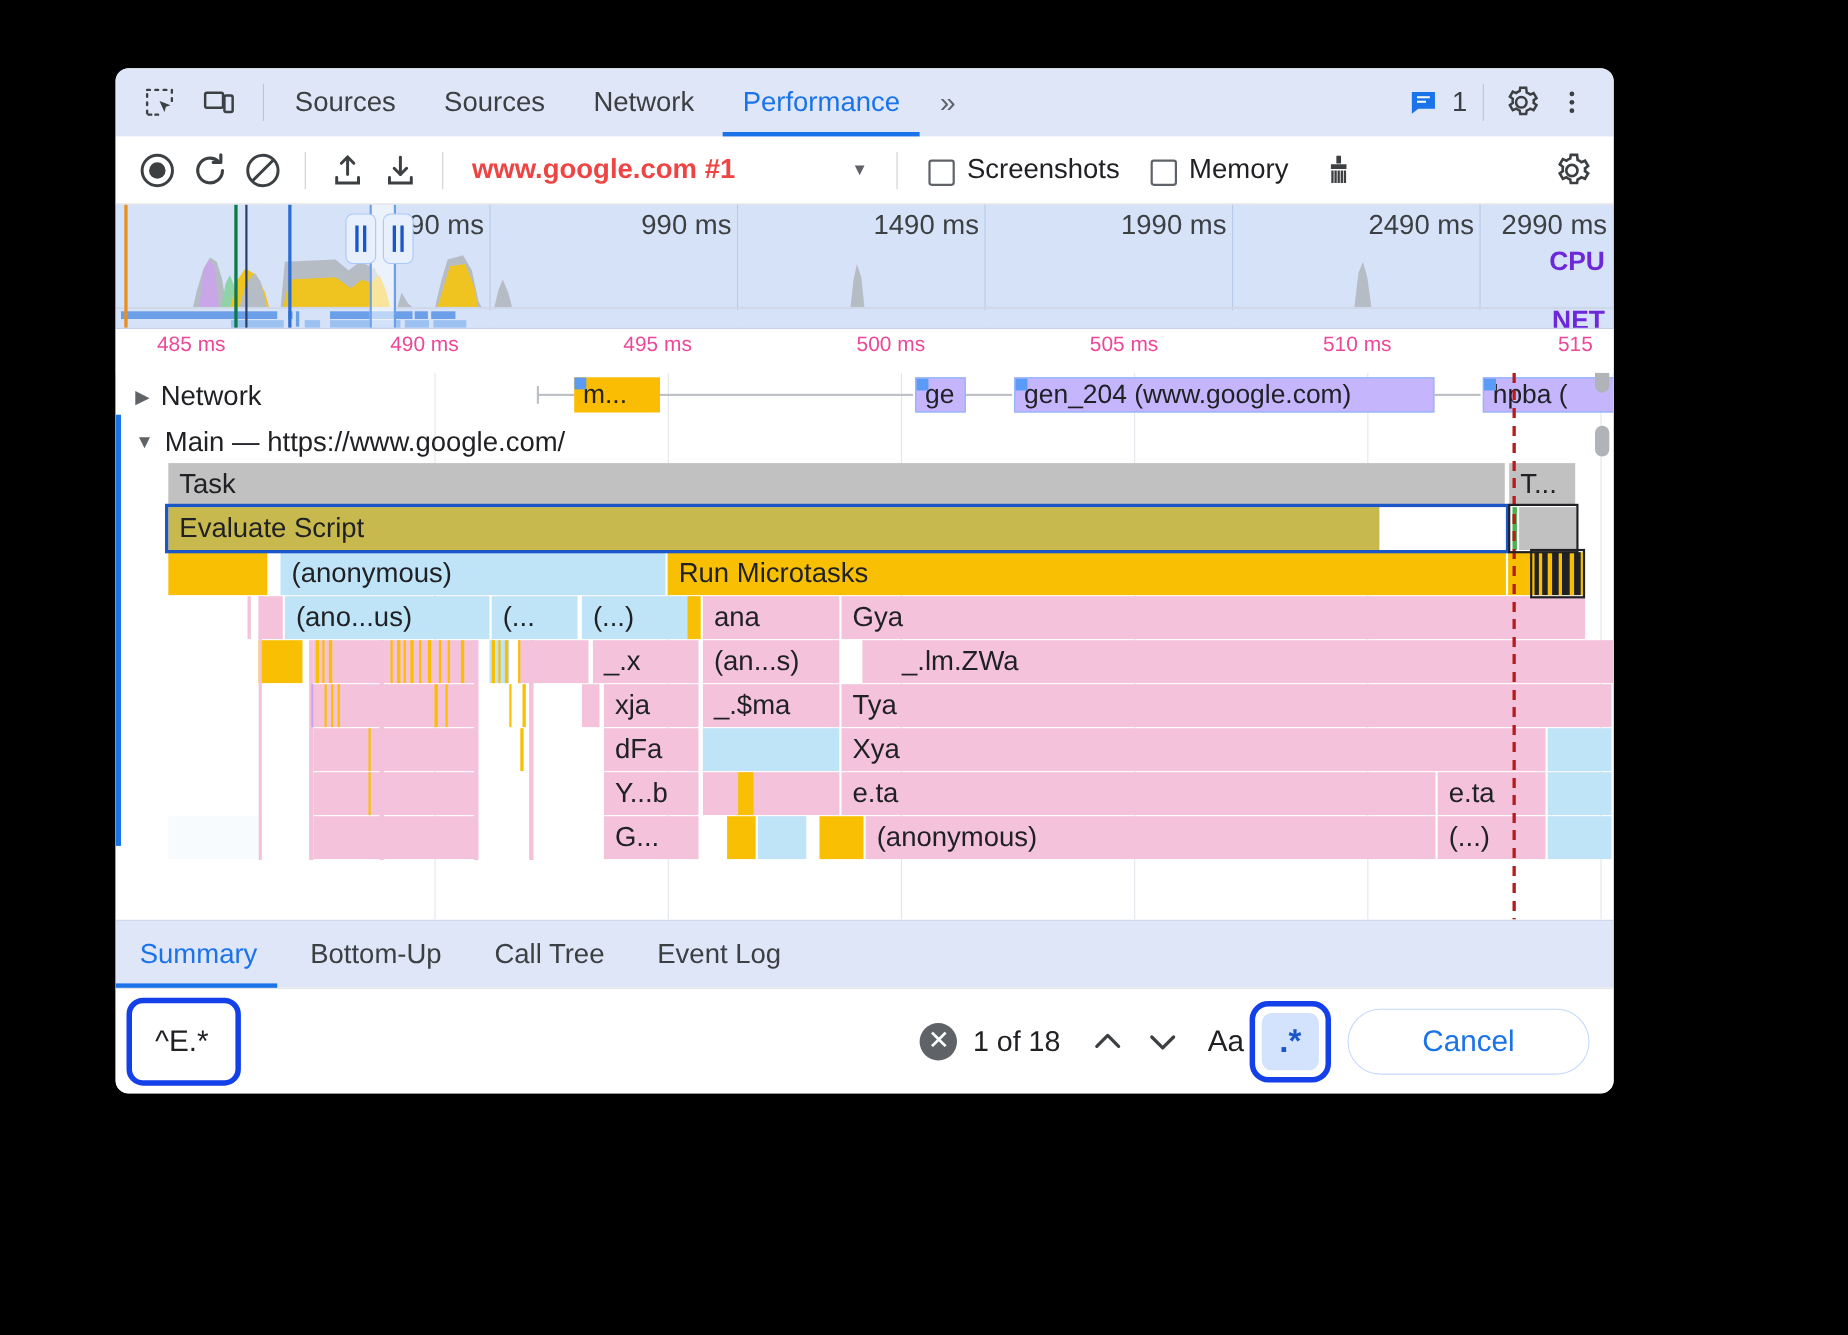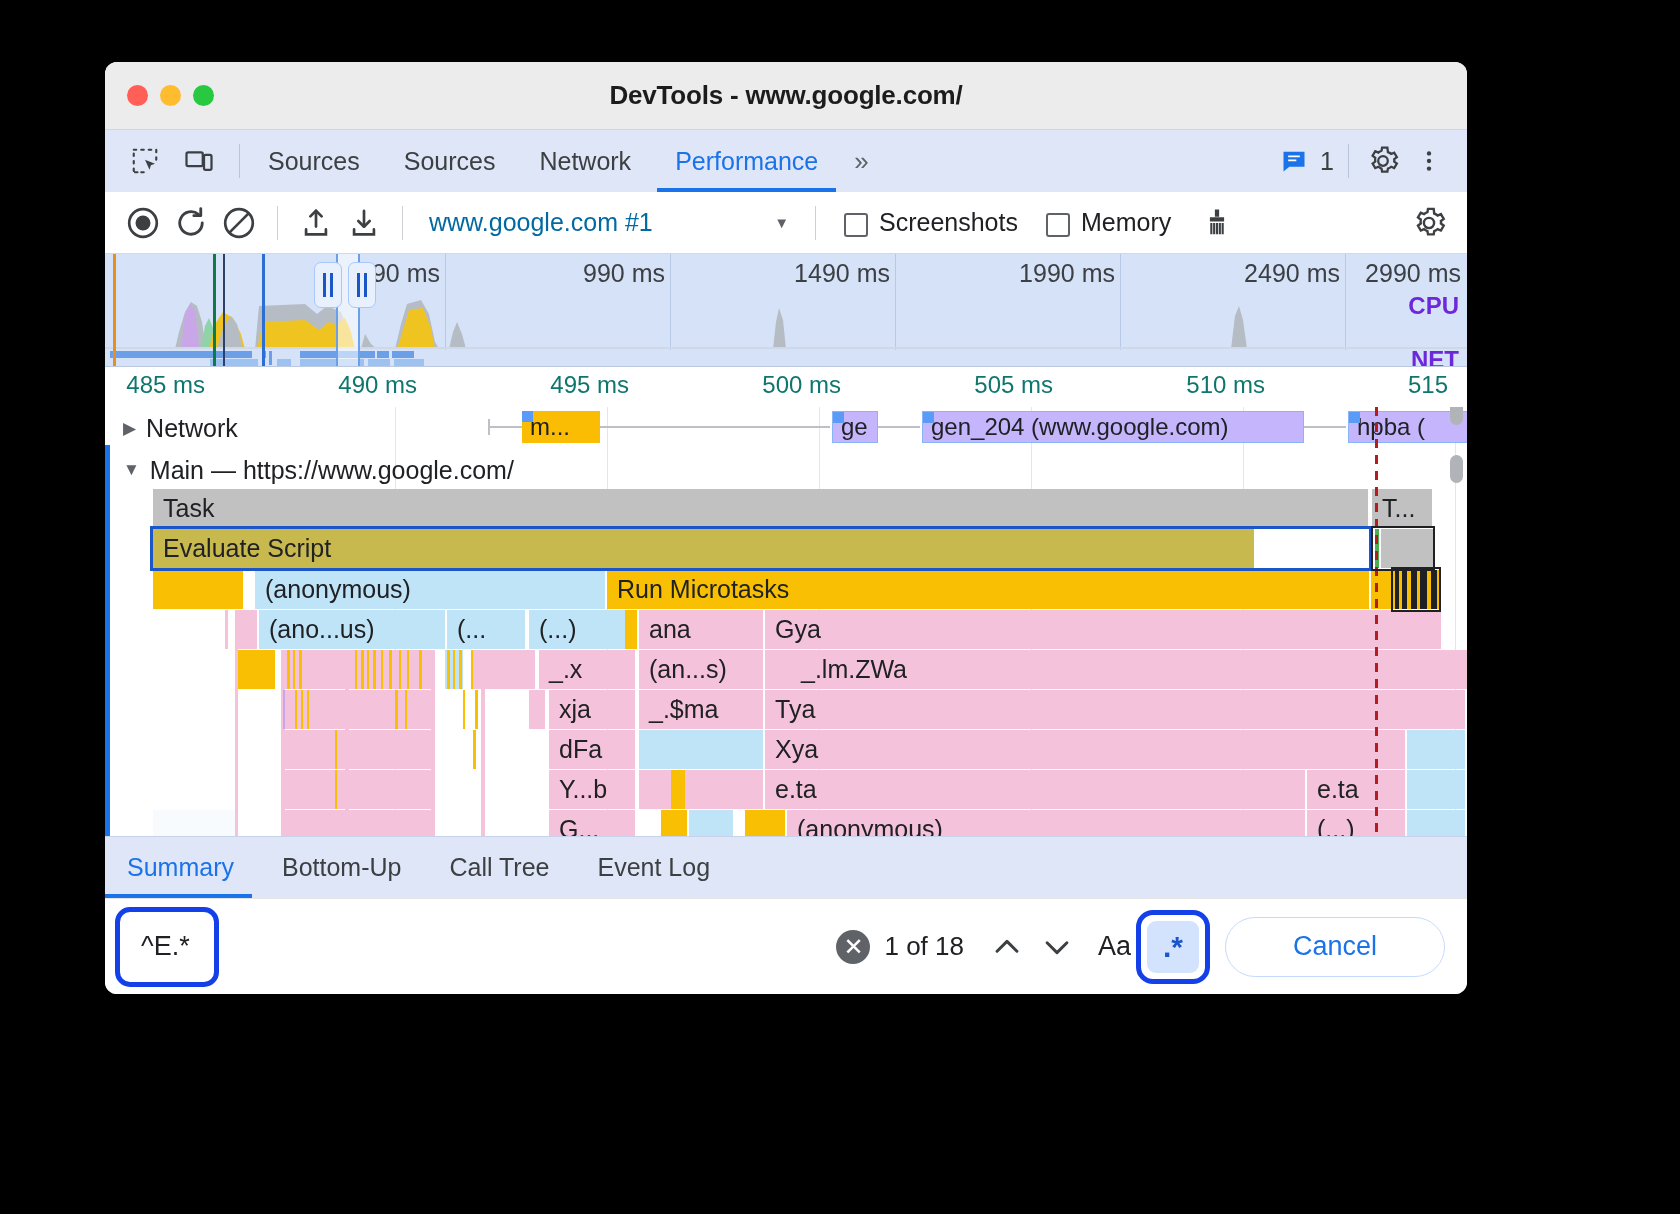--- a/index.html
+++ b/index.html
@@ -74,21 +74,21 @@
     border-bottom: 1px solid #d9d9d9;
     display: flex; align-items: center; gap: 4px;
     padding: 0 16px; flex: none;
   }
   .cicon { width: 44px; height: 44px; display:flex;align-items:center;justify-content:center;cursor:pointer; }
   .cvsep { width:1px; height:34px; background:#cdd0d4; margin:0 12px; }
   .sessionsel {
     display:flex; align-items:center; gap: 10px;
     min-width: 380px; padding: 0 10px; cursor:pointer;
   }
-  .sessionname { font-size: 25px; color: #0369a1; }
+  .sessionname { font-size: 25px; color: #ef4444; font-weight: bold; }
   .caret { color:#5f6368; font-size: 15px; margin-left:auto; }
   .cb-check { display:flex; align-items:flex-end; gap:11px; cursor:pointer; padding:0 12px; }
   .cbox { width:24px;height:24px;border:2px solid #5f6368;border-radius:3px; }
   .cb-label { font-size:25px; color:#202124; }
 
   
   .overview {
     height: 113px; background: #d6e2f8; position: relative; flex:none;
     overflow: hidden; border-bottom: 1px solid #bcc8e0;
   }
@@ -108,21 +108,21 @@
     background:#e8f0fe; border:1px solid #a8c7fa; border-radius:7px;
     display:flex; align-items:center; justify-content:center; gap:4px; cursor:ew-resize;
   }
   .ov-handle i { width:3px; height:24px; background:#1a56c8; display:block; }
 
   
   .flame {
     flex: 1 1 auto; position: relative; background: #fff; overflow: hidden;
   }
   .fl-ruler { position:absolute; left:0; right:0; top:0; height:40px; background:#fff; z-index:5;}
-  .fl-tick { position:absolute; top:4px; font-size:24px; color:#0f766e; transform: translateX(-100%); white-space:nowrap; }
+  .fl-tick { position:absolute; top:4px; font-size:19px; color:#ec4899; transform: translateX(-100%); white-space:nowrap; }
   .fl-grid { position:absolute; top:40px; bottom:0; width:1px; background:#e3e6ea; }
   .trackrow { position:absolute; left:0; right:0; display:flex; align-items:center; height:42px; }
   .tri { font-size: 17px; color:#5f6368; margin: 0 10px 0 18px; }
   .tracklabel { font-size:25px; color:#202124; }
   .sel-bar { position:absolute; left:0; width:5px; background:#1a73e8; }
 
   .netrow { position:absolute; height:40px; }
   .netbar {
     position:absolute; height:32px; top:4px;
     display:flex; align-items:center; font-size:24px; color:#202124;
@@ -204,28 +204,20 @@
     margin-left: 20px; height:60px; min-width:220px; border-radius:30px;
     border:1px solid #c6dafc; background:#fff; color:#1a73e8; font-size:27px;
     display:flex; align-items:center; justify-content:center; cursor:pointer;
   }
 </style>
 </head>
 <body>
 
 <div class="window">
 
-  <div class="titlebar">
-    <div class="traffic">
-      <div class="dot red"></div>
-      <div class="dot yellow"></div>
-      <div class="dot green"></div>
-    </div>
-    <div class="window-title">DevTools - www.google.com/</div>
-  </div>
 
   <div class="tabstrip">
     <div class="tool-icons">
       <div class="ticon">
         <svg width="30" height="30" viewBox="0 0 24 24">
           <path d="M3 3h4M9 3h4M15 3h4M21 3v3M21 9v3M3 6v3M3 12v3M3 18v3h3M9 21h3" stroke="#3c4043" stroke-width="1.7" stroke-linecap="round" fill="none" stroke-dasharray="2 2"></path>
           <path d="M12 11l8 3.2-3.3 1.1L15.6 19z" fill="#3c4043"></path>
         </svg>
       </div>
       <div class="ticon">
@@ -466,21 +458,21 @@
     <div class="fbar pink" style="left:660px;top:243px;width:676px;">Gya</div>
     <div style="position:absolute;left:120px;top:243px;width:3px;height:39px;background:#f4c2da;"></div>
     <div style="position:absolute;left:520px;top:243px;width:12px;height:39px;background:#f9c003;"></div>
 
     <div class="fbar yellow" style="left:130px;top:283px;width:40px;"></div>
     <div class="fbar pink" style="left:180px;top:283px;width:148px;"></div>
     <div class="fbar lblue" style="left:340px;top:283px;width:18px;"></div>
     <div class="fbar pink" style="left:366px;top:283px;width:64px;"></div>
     <div class="fbar pink" style="left:434px;top:283px;width:96px;">_.x</div>
     <div class="fbar pink" style="left:534px;top:283px;width:124px;">(an...s)</div>
-    <div class="fbar pink" style="left:660px;top:283px;width:764px;padding-left:36px;">_.lm.ZWa</div>
+    <div class="fbar pink" style="left:679px;top:283px;width:764px;padding-left:36px;">_.lm.ZWa</div>
 
     <div class="fbar pink" style="left:180px;top:323px;width:148px;"></div>
     <div class="fbar pink" style="left:424px;top:323px;width:16px;"></div>
     <div class="fbar pink" style="left:444px;top:323px;width:86px;">xja</div>
     <div class="fbar pink" style="left:534px;top:323px;width:124px;">_.$ma</div>
     <div class="fbar pink" style="left:660px;top:323px;width:700px;">Tya</div>
 
     <div class="fbar pink" style="left:180px;top:363px;width:148px;"></div>
     <div class="fbar pink" style="left:444px;top:363px;width:86px;">dFa</div>
     <div class="fbar lblue" style="left:534px;top:363px;width:124px;"></div>

